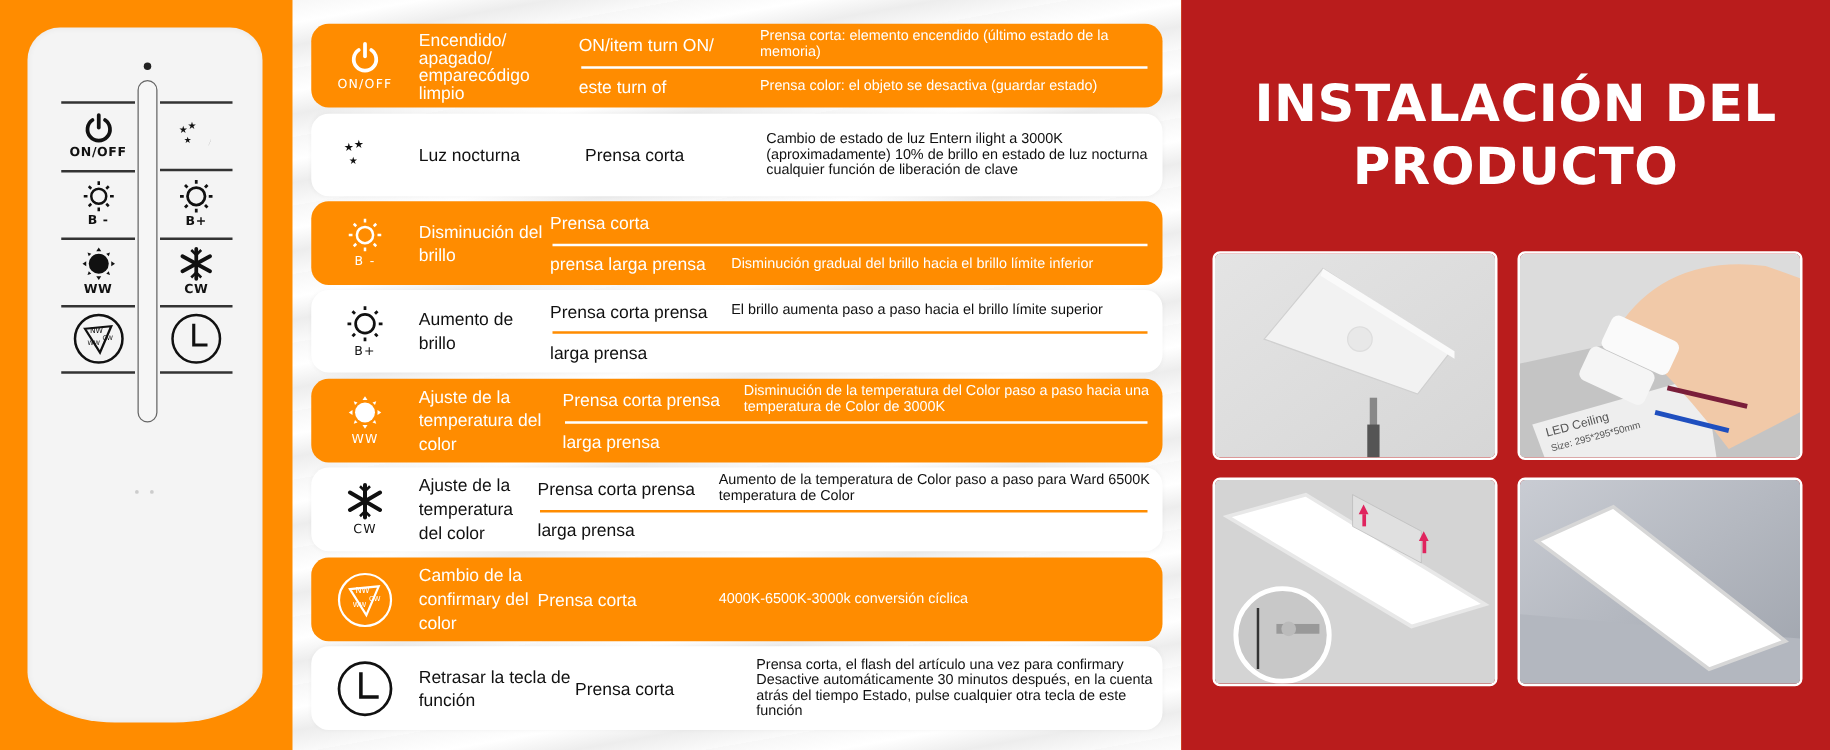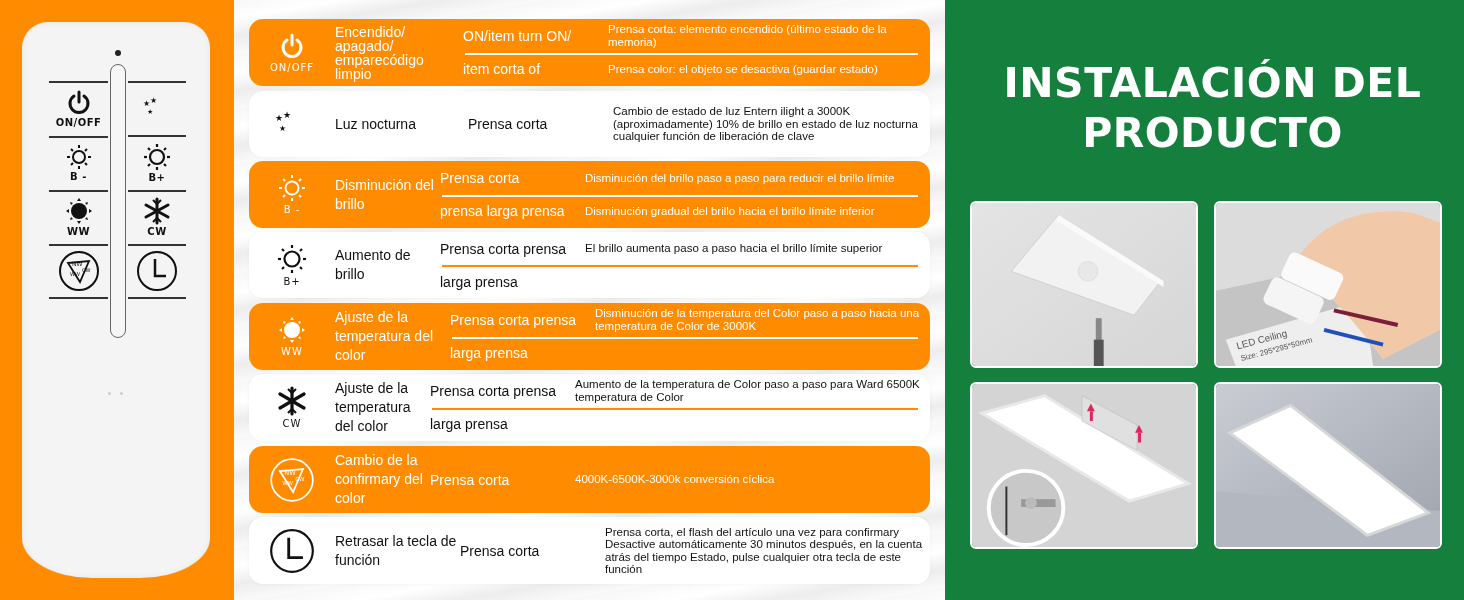--- a/index.html
+++ b/index.html
@@ -29,21 +29,21 @@
   .row .icon-cell .ilbl { font-family: "DejaVu Sans", sans-serif; font-size: 10px; letter-spacing: 1px; margin-top: 2px; }
   .row .name-cell { width: 133px; font-size: 14px; line-height: 16px; flex-shrink: 0; }
   .row .actions { flex: 1; height: 100%; display: flex; flex-direction: column; justify-content: center; }
   .row .act { display: flex; align-items: center; flex: 1; position: relative; }
   .row .act .press { width: 145px; font-size: 14px; flex-shrink: 0; }
   .row .act .desc { font-size: 11.5px; line-height: 12.5px; padding-right: 2px; }
   .row.orange .act + .act::before { content: ""; position: absolute; left: 2px; right: 12px; top: 0; height: 2px; background: #fff; }
   .row.white .act + .act::before { content: ""; position: absolute; left: 2px; right: 12px; top: 0; height: 2px; background: #ff8c00; }
 
   
-  .right-panel { position: absolute; left: 945px; top: 0; width: 519px; height: 600px; background: #15803d; }
+  .right-panel { position: absolute; left: 945px; top: 0; width: 519px; height: 600px; background: #b91c1c; }
   .title { position: absolute; left: 0; top: 58px; width: 535px; text-align: center; color: #fff;
     font-family: "DejaVu Sans", sans-serif; font-weight: bold; font-size: 41px; line-height: 50px; letter-spacing: 0.5px; }
   .photo { position: absolute; width: 228px; height: 167px; border-radius: 6px; border: 2px solid #fff; overflow: hidden; }
   .photo svg { display: block; width: 100%; height: 100%; }
 </style>
 </head>
 <body>
 
 <div class="left-panel">
   <div class="remote">
@@ -178,21 +178,21 @@
         </svg>
       <span class="ilbl">ON/OFF</span>
     </div>
     <div class="name-cell" style="width:128px;font-size:14px;line-height:14px">Encendido/ apagado/ emparecódigo limpio</div>
     <div class="actions">
       <div class="act">
         <span class="press" style="width:145px">ON/item turn ON/</span>
         <span class="desc">Prensa corta: elemento encendido (último estado de la memoria)</span>
       </div>
       <div class="act">
-        <span class="press">item corta of</span>
+        <span class="press">este turn of</span>
         <span class="desc">Prensa color: el objeto se desactiva (guardar estado)</span>
       </div>
     </div>
   </div>
 
   <div class="row white" style="top:91px;height:66px">
     <div class="icon-cell">
       <svg width="40" height="40" viewBox="0 0 40 40">
           <path d="M22 4 A16 16 0 0 1 13 36 A14 14 0 0 0 22 4 Z" fill="#111"></path>
           <text x="3" y="17" font-size="9" fill="#111">★</text>
@@ -223,21 +223,20 @@
             <line x1="23" y1="5" x2="21" y2="7"></line>
             <line x1="5" y1="23" x2="7" y2="21"></line>
           </g>
         </svg>
       <span class="ilbl">B -</span>
     </div>
     <div class="name-cell" style="width:105px;line-height:19px">Disminución del brillo</div>
     <div class="actions">
       <div class="act">
         <span class="press">Prensa corta</span>
-        <span class="desc">Disminución del brillo paso a paso para reducir el brillo límite</span>
       </div>
       <div class="act">
         <span class="press">prensa larga prensa</span>
         <span class="desc">Disminución gradual del brillo hacia el brillo límite inferior</span>
       </div>
     </div>
   </div>
 
   <div class="row white" style="top:232px;height:66px">
     <div class="icon-cell">

